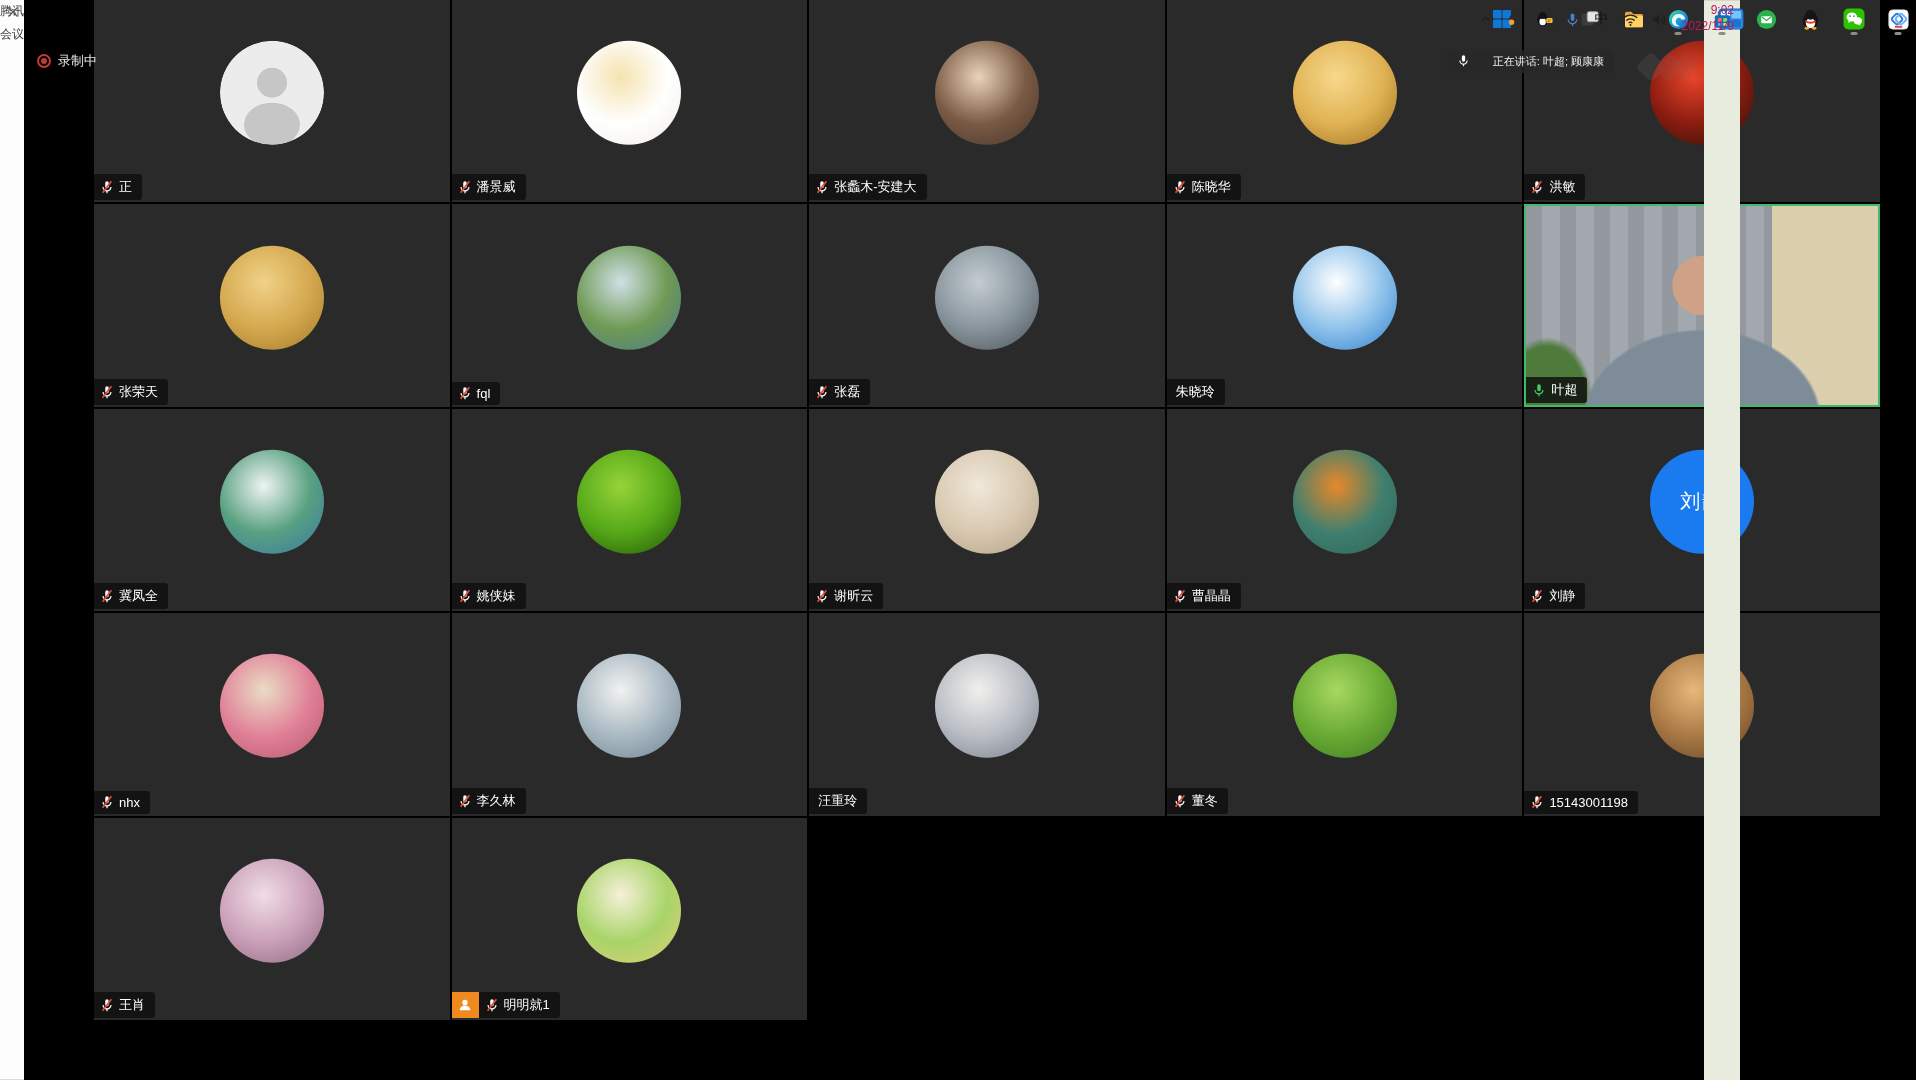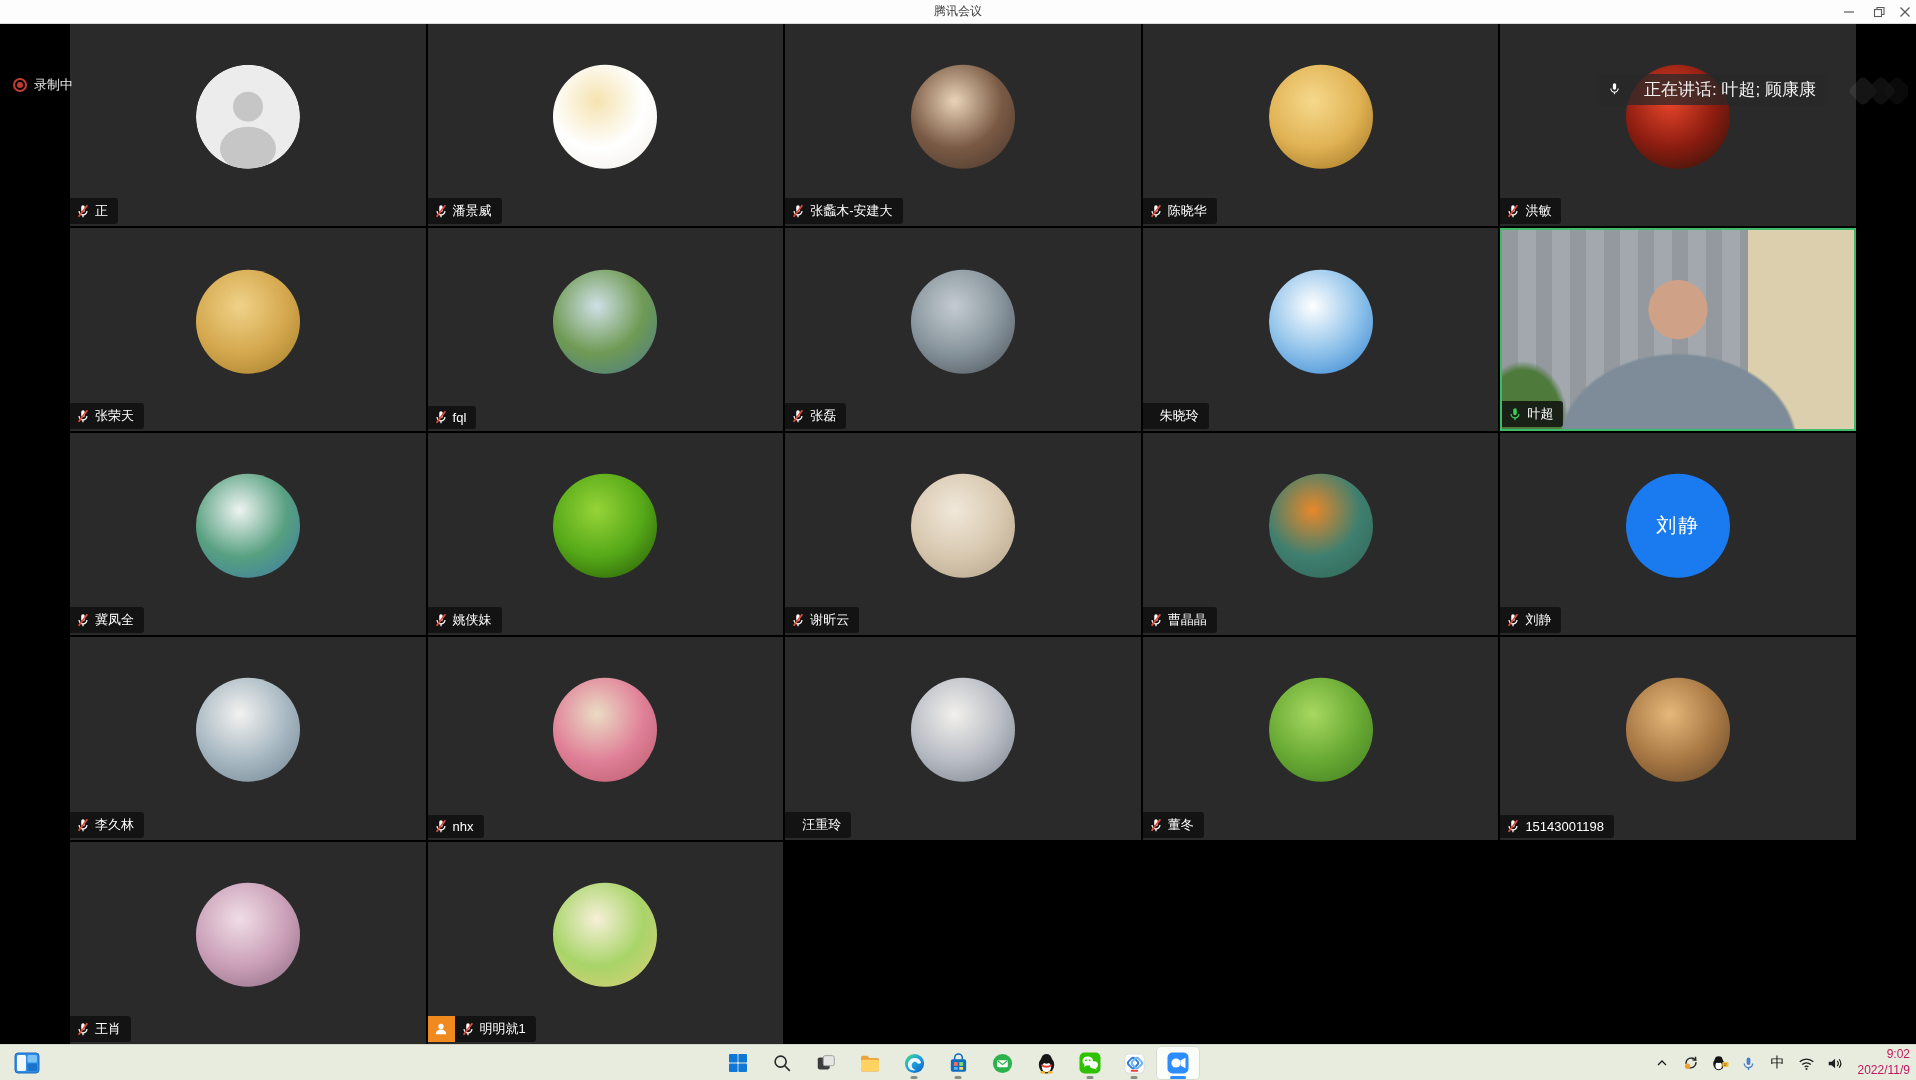--- a/index.html
+++ b/index.html
@@ -1,18 +1,18 @@
 <!DOCTYPE html>
 <html><head>
 <meta charset="utf-8">
 <style>
   * { box-sizing: border-box; margin: 0; padding: 0; }
   html,body { width:1916px; height:1080px; overflow:hidden; background:#000;
     font-family:"Liberation Sans", sans-serif; }
-  .screen { width:1916px; height:1080px; display:flex; flex-direction:column; }
+  .screen { width:1740px; height:1080px; display:flex; flex-direction:row; }
 
   
   .titlebar { flex:0 0 24px; background:#fdfdfd; border-bottom:1px solid #dcdcdc; position:relative; }
   .titlebar .title { text-align:center; line-height:23px; font-size:12px; color:#3c3c3c; }
   .win-controls { position:absolute; right:0; top:0; height:23px; display:flex; }
   .wc { width:30px; height:23px; display:flex; align-items:center; justify-content:center; color:#5a5a5a; }
   .wc:last-child { width:22px; }
 
   
   .main { flex:1 1 auto; position:relative; background:#000; }
@@ -37,31 +37,31 @@
     radial-gradient(circle 30px at 50% 40%, #cfa287 0 97%, rgba(0,0,0,0) 100%),
     radial-gradient(ellipse 120px 92px at 50% 108%, #7d8c98 0 97%, rgba(0,0,0,0) 100%),
     radial-gradient(ellipse 45px 60px at 6% 96%, #4e7a3c 0 85%, rgba(0,0,0,0) 100%),
     linear-gradient(90deg, rgba(0,0,0,0) 0 70%, #dbcfae 70% 100%),
     repeating-linear-gradient(90deg, #93999e 0 16px, #a2a8ad 16px 34px); }
 
   .plate { position:absolute; left:0; bottom:2px; display:flex; align-items:stretch; max-width:94%; }
   .badge-person { width:27px; background:#f08a1e; display:flex; align-items:center; justify-content:center; }
   .nameplate { display:flex; align-items:center; gap:5px; background:rgba(16,16,16,.84);
     padding:4px 10px 4px 6px; border-radius:0 3px 3px 0; }
-  .nameplate.no-mic { padding-left:17px; }
+  .nameplate.no-mic { padding-left:9px; }
   .pname { color:#fff; font-size:13px; white-space:nowrap; }
 
   .recording { position:absolute; left:13px; top:52px; display:flex; align-items:center; gap:7px;
     color:#e8e8e8; font-size:13px; }
   .rec-dot { width:14px; height:14px; border-radius:50%; border:2px solid #c23b33;
     display:flex; align-items:center; justify-content:center; }
   .rec-dot::after { content:""; width:6px; height:6px; border-radius:50%; background:#c23b33; }
 
   .speakingbar { position:absolute; right:90px; top:50px; display:flex; align-items:center; gap:23px;
-    color:#f0f0f0; font-size:17px; background:rgba(40,40,40,.75); padding:4px 10px; border-radius:3px; }
+    color:#f0f0f0; font-size:11px; background:rgba(40,40,40,.75); padding:4px 10px; border-radius:3px; }
   .watermark { position:absolute; right:8px; top:42px; opacity:.5; }
 
   
   .taskbar { flex:0 0 36px; background:#e8ecdf; border-top:1px solid #d2d6c8;
     position:relative; display:flex; align-items:center; }
   .tb-left { position:absolute; left:10px; top:0; height:36px; display:flex; align-items:center; }
   .tb-center { position:absolute; left:50%; transform:translateX(-50%); top:0; height:36px;
     display:flex; align-items:center; }
   .tb-btn { width:44px; height:34px; display:flex; flex-direction:column; align-items:center;
     justify-content:center; position:relative; border-radius:5px; }
@@ -341,48 +341,48 @@
                   <path d="M3.5 8a4.5 4.5 0 0 0 9 0" fill="none" stroke="#ffffff" stroke-width="1.4"></path>
                   <line x1="8" y1="12.7" x2="8" y2="15" stroke="#ffffff" stroke-width="1.4"></line>
                   <line x1="13" y1="1.5" x2="3" y2="14.5" stroke="#e04b3a" stroke-width="2"></line>
                 </svg>
               </span>
               <span class="pname">刘静</span>
             </div>
           </div>
         </div>
         <div class="cell">
+          <div class="avatar" style="background: radial-gradient(circle at 42% 35%, rgb(234, 220, 196) 0%, rgb(224, 128, 152) 52%, rgb(184, 88, 104) 100%);"></div>
+          <div class="plate">
+            <div class="nameplate">
+              <span style="display: flex;">
+                <svg width="14" height="14" viewBox="0 0 16 16">
+                  <rect x="6" y="1.5" width="4" height="8" rx="2" fill="#ffffff"></rect>
+                  <path d="M3.5 8a4.5 4.5 0 0 0 9 0" fill="none" stroke="#ffffff" stroke-width="1.4"></path>
+                  <line x1="8" y1="12.7" x2="8" y2="15" stroke="#ffffff" stroke-width="1.4"></line>
+                  <line x1="13" y1="1.5" x2="3" y2="14.5" stroke="#e04b3a" stroke-width="2"></line>
+                </svg>
+              </span>
+              <span class="pname">nhx</span>
+            </div>
+          </div>
+        </div>
+        <div class="cell">
           <div class="avatar" style="background: radial-gradient(circle at 42% 35%, rgb(242, 242, 240) 0%, rgb(168, 184, 194) 52%, rgb(110, 130, 144) 100%);"></div>
           <div class="plate">
             <div class="nameplate">
               <span style="display: flex;">
                 <svg width="14" height="14" viewBox="0 0 16 16">
                   <rect x="6" y="1.5" width="4" height="8" rx="2" fill="#ffffff"></rect>
                   <path d="M3.5 8a4.5 4.5 0 0 0 9 0" fill="none" stroke="#ffffff" stroke-width="1.4"></path>
                   <line x1="8" y1="12.7" x2="8" y2="15" stroke="#ffffff" stroke-width="1.4"></line>
                   <line x1="13" y1="1.5" x2="3" y2="14.5" stroke="#e04b3a" stroke-width="2"></line>
                 </svg>
               </span>
               <span class="pname">李久林</span>
-            </div>
-          </div>
-        </div>
-        <div class="cell">
-          <div class="avatar" style="background: radial-gradient(circle at 42% 35%, rgb(234, 220, 196) 0%, rgb(224, 128, 152) 52%, rgb(184, 88, 104) 100%);"></div>
-          <div class="plate">
-            <div class="nameplate">
-              <span style="display: flex;">
-                <svg width="14" height="14" viewBox="0 0 16 16">
-                  <rect x="6" y="1.5" width="4" height="8" rx="2" fill="#ffffff"></rect>
-                  <path d="M3.5 8a4.5 4.5 0 0 0 9 0" fill="none" stroke="#ffffff" stroke-width="1.4"></path>
-                  <line x1="8" y1="12.7" x2="8" y2="15" stroke="#ffffff" stroke-width="1.4"></line>
-                  <line x1="13" y1="1.5" x2="3" y2="14.5" stroke="#e04b3a" stroke-width="2"></line>
-                </svg>
-              </span>
-              <span class="pname">nhx</span>
             </div>
           </div>
         </div>
         <div class="cell">
           <div class="avatar" style="background: radial-gradient(circle at 42% 35%, rgb(242, 240, 236) 0%, rgb(184, 188, 196) 52%, rgb(120, 124, 136) 100%);"></div>
           <div class="plate">
             <div class="nameplate no-mic">
               <span class="pname">汪重玲</span>
             </div>
           </div>

